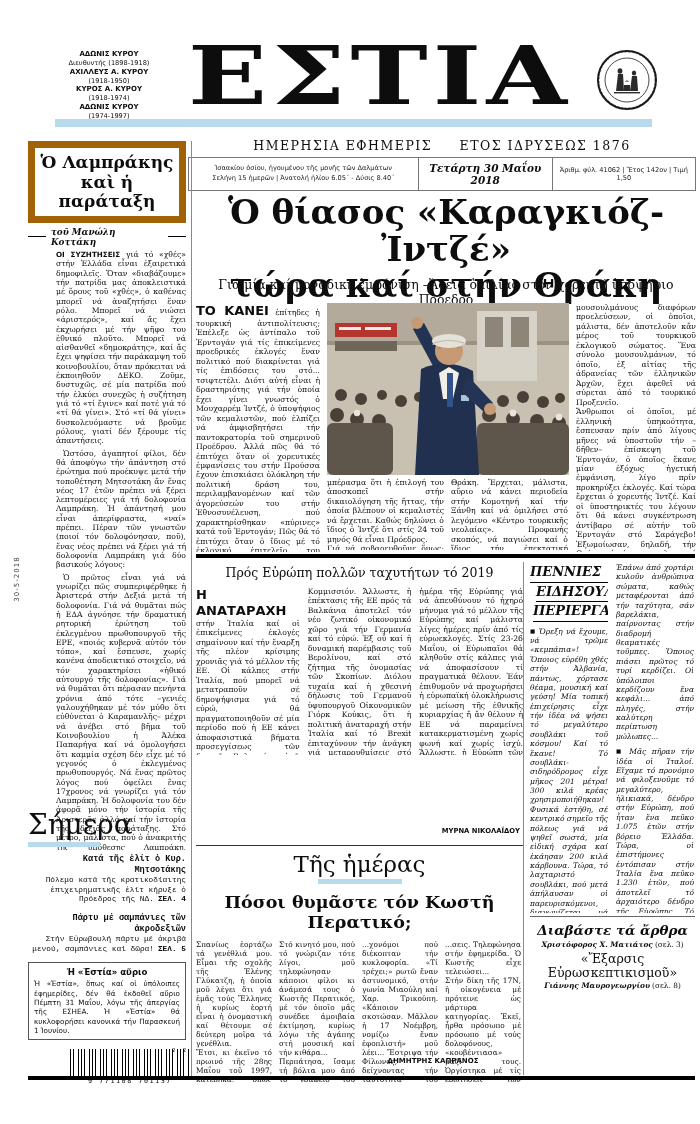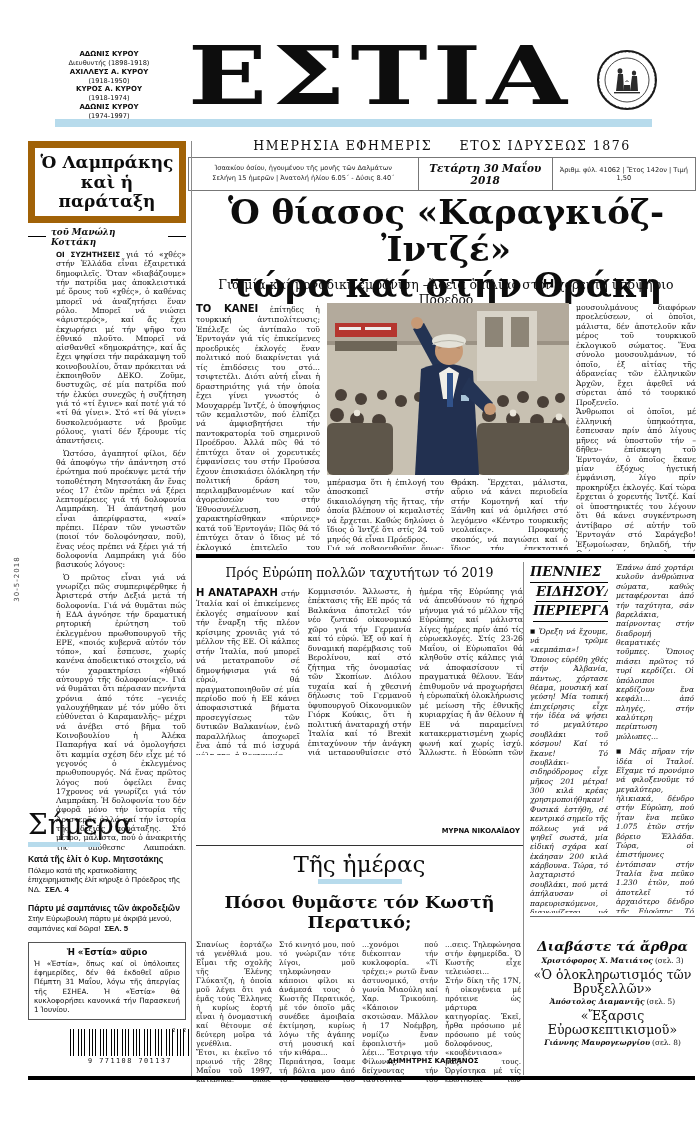--- a/index.html
+++ b/index.html
@@ -58,21 +58,21 @@
   #rule-bottom{left:28px;top:1076px;width:667px;height:4px;}
 
   
   #lead-head{left:194px;top:194px;width:504px;text-align:center;}
   #lead-head h1{margin:0;font-size:34px;line-height:1.08;font-weight:bold;}
   #lead-deck{left:196px;top:277px;width:500px;text-align:center;font-size:12.5px;}
   #lead-body{left:196px;top:303px;width:500px;height:249px;display:flex;gap:7px;}
   .newscol{font-size:7.7px;line-height:1.23;}
   .newscol p{margin:0 0 3px 0;text-indent:7px;}
   .newscol p:first-child{text-indent:0;}
-  .newscol b{font-family:"DejaVu Sans",sans-serif;font-size:10px;}
+  .newscol b{font-family:"DejaVu Sans",sans-serif;font-size:13px;}
   #lead-colA{width:124px;height:249px;}
   #lead-mid{width:242px;display:flex;flex-direction:column;}
   #lead-photo{width:242px;height:172px;background:#c9c2b4;}
   #lead-under{display:flex;gap:7px;margin-top:3px;height:72px;}
   #lead-under .ucol{width:117px;height:72px;}
   #lead-colD{width:120px;height:249px;}
 
   
   #italy{left:196px;top:560px;width:327px;}
   #italy h2{margin:0;text-align:center;font-size:23px;line-height:1.1;font-weight:bold;}
@@ -90,21 +90,21 @@
   #pennies-header .ph{display:block;border-bottom:1.3px solid #000;padding-bottom:1px;}
   #pennies-header .ph2{margin-left:6px;}
   #pennies-header .ph3{margin-left:3px;}
   .pen-item{margin:0 0 6px 0;}
   .pen-item.bullet::before{content:"■ ";font-size:5.5px;font-style:normal;vertical-align:1px;}
 
   
   #simera{left:28px;top:810px;width:158px;}
   #simera-title{font-size:28px;line-height:1.05;}
   #simera-bar{width:72px;height:5px;margin:3px 0 7px 0;}
-  .sim-item{font-family:Liberation Sans, sans-serif;margin-bottom:8px;}
+  .sim-item{font-family:Liberation Mono, monospace;margin-bottom:8px;text-align:right;}
   .sim-item .sh{font-weight:bold;font-size:8.6px;line-height:1.2;}
   .sim-item .st{font-size:7.8px;line-height:1.25;margin-top:1px;}
   .sim-item .sp{font-weight:bold;font-size:7.8px;margin-left:4px;}
   #tomorrow-box{border:1px solid #555;padding:4px 5px;font-family:"DejaVu Sans",sans-serif;margin-top:2px;}
   #tomorrow-box .tb-title{font-weight:bold;font-size:8.6px;text-align:center;margin-bottom:2px;}
   #tomorrow-box .tb-text{font-size:7.2px;line-height:1.3;text-align:justify;}
   #barcode{margin-top:9px;width:120px;position:relative;padding-left:42px;}
   #barcode .bc-edition{position:absolute;right:2px;top:-2px;font-size:5.5px;letter-spacing:2px;
     font-family:"DejaVu Sans Mono",monospace;}
   #barcode .bars{height:27px;margin-top:5px;
@@ -116,21 +116,21 @@
   #imeras{left:196px;top:851px;width:327px;}
   #imeras-title{text-align:center;font-size:23px;}
   #imeras-bar{width:84px;height:5px;margin:2px auto 8px auto;}
   #imeras-head{text-align:center;font-size:17.5px;font-weight:bold;margin:2px 0 8px 0;}
   #imeras-cols{display:flex;gap:7px;height:142px;overflow:hidden;}
   #imeras-cols .mcol{width:76px;height:142px;font-size:7.4px;line-height:1.22;}
   #imeras-byline{left:368px;top:1057px;width:130px;text-align:center;
     font-size:7px;font-weight:bold;font-family:"DejaVu Sans",sans-serif;}
 
   
-  #readings{left:530px;top:916px;width:165px;border-top:1px solid #666;padding-top:21px;text-align:center;}
+  #readings{left:530px;top:916px;width:165px;border-top:1px solid #666;padding-top:5px;text-align:center;}
   #readings .rd-head{font-size:13.5px;font-weight:bold;font-style:italic;margin-bottom:2px;}
   .rd-item{margin-bottom:3px;}
   .rd-title{font-size:12.5px;line-height:1.12;}
   .rd-meta{font-size:7.4px;margin-top:1px;}
   .rd-author{font-weight:bold;font-style:italic;}
   .rd-page{margin-left:2px;}
 </style>
 </head>
 <body>
 
@@ -360,22 +360,18 @@
   </div>
 </div>
 <div class="abs" id="imeras-byline">ΔΗΜΗΤΡΗΣ ΚΑΠΡΑΝΟΣ</div>
 
 <div class="abs" id="readings">
   <div class="rd-head">Διαβάστε τά ἄρθρα</div>
   <div class="rd-item">
     <div class="rd-meta"><span class="rd-author">Χριστόφορος Χ. Ματιάτος</span><span class="rd-page">(σελ. 3)</span></div>
   </div>
   <div class="rd-item">
-    <div class="rd-title">«Ὁ ὁλοκληρωτισμός τῶν Βρυξελλῶν»</div>
-    <div class="rd-meta"><span class="rd-author">Ἀπόστολος Διαμαντῆς</span><span class="rd-page">(σελ. 5)</span></div>
-  </div>
-  <div class="rd-item">
     <div class="rd-title">«Ἔξαρσις Εὐρωσκεπτικισμοῦ»</div>
     <div class="rd-meta"><span class="rd-author">Γιάννης Μαυρογεωργίου</span><span class="rd-page">(σελ. 8)</span></div>
   </div>
 </div>
 
 <div class="abs thick" id="rule-bottom"></div>
 
 </body></html>

